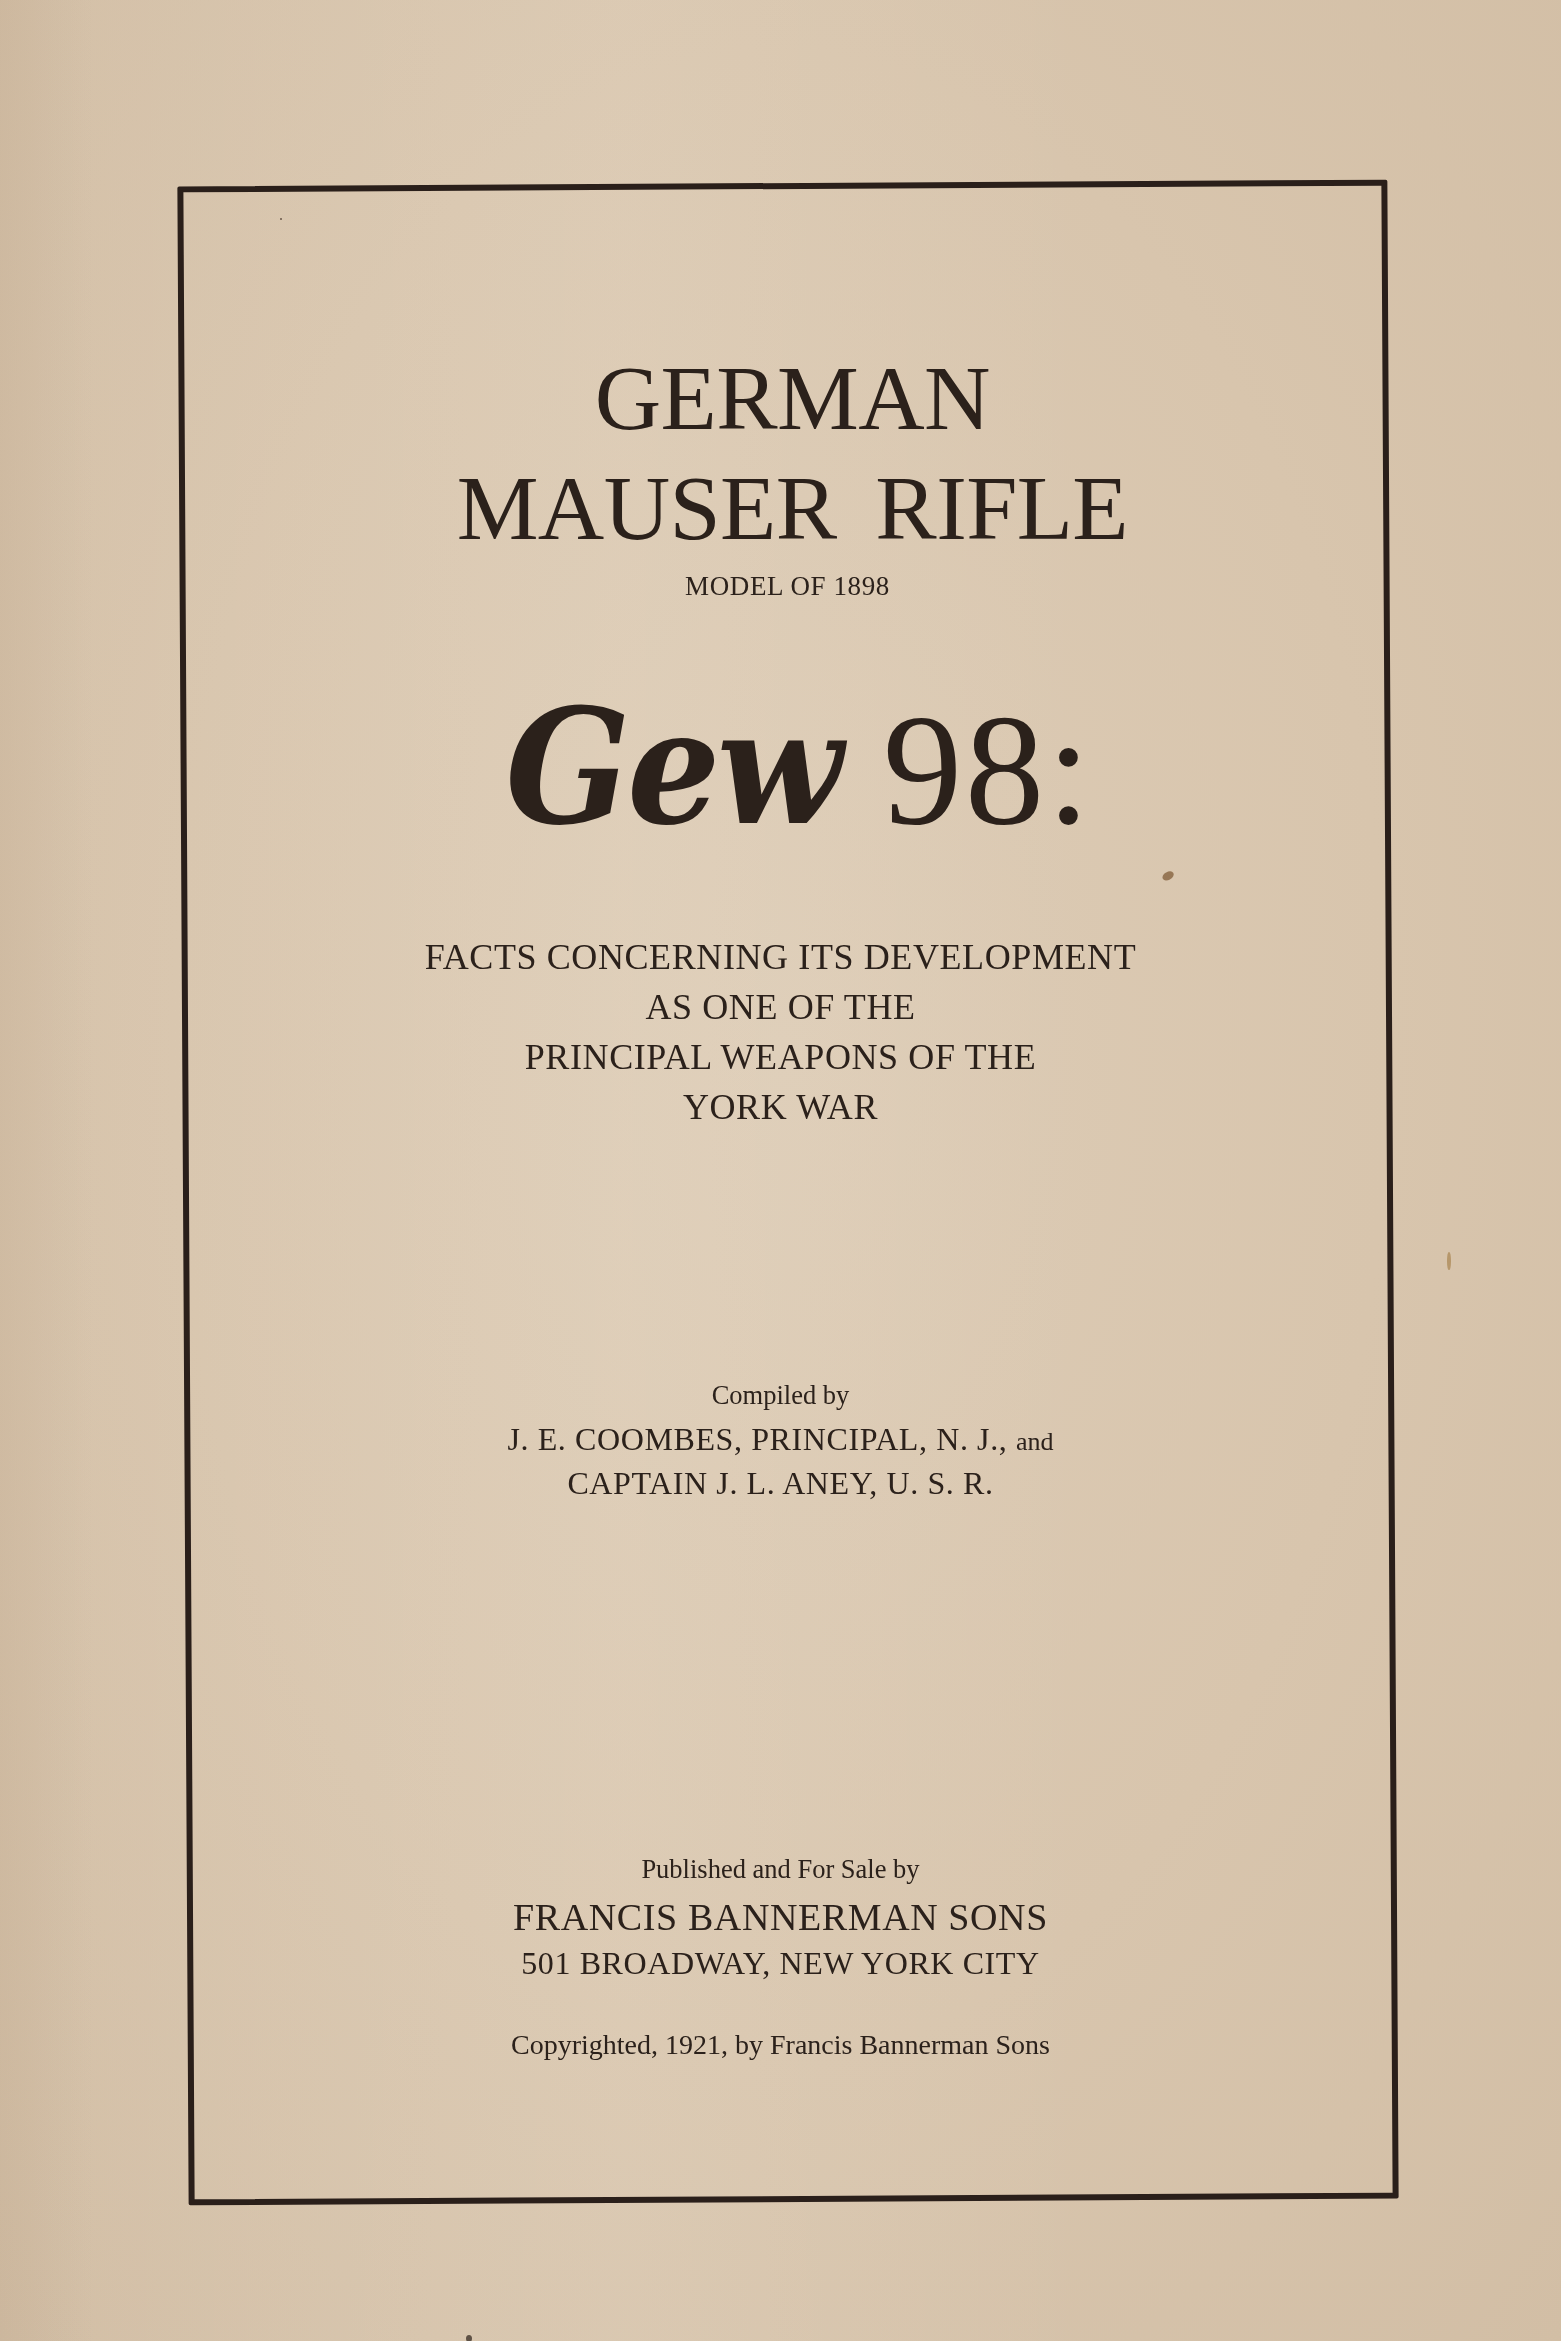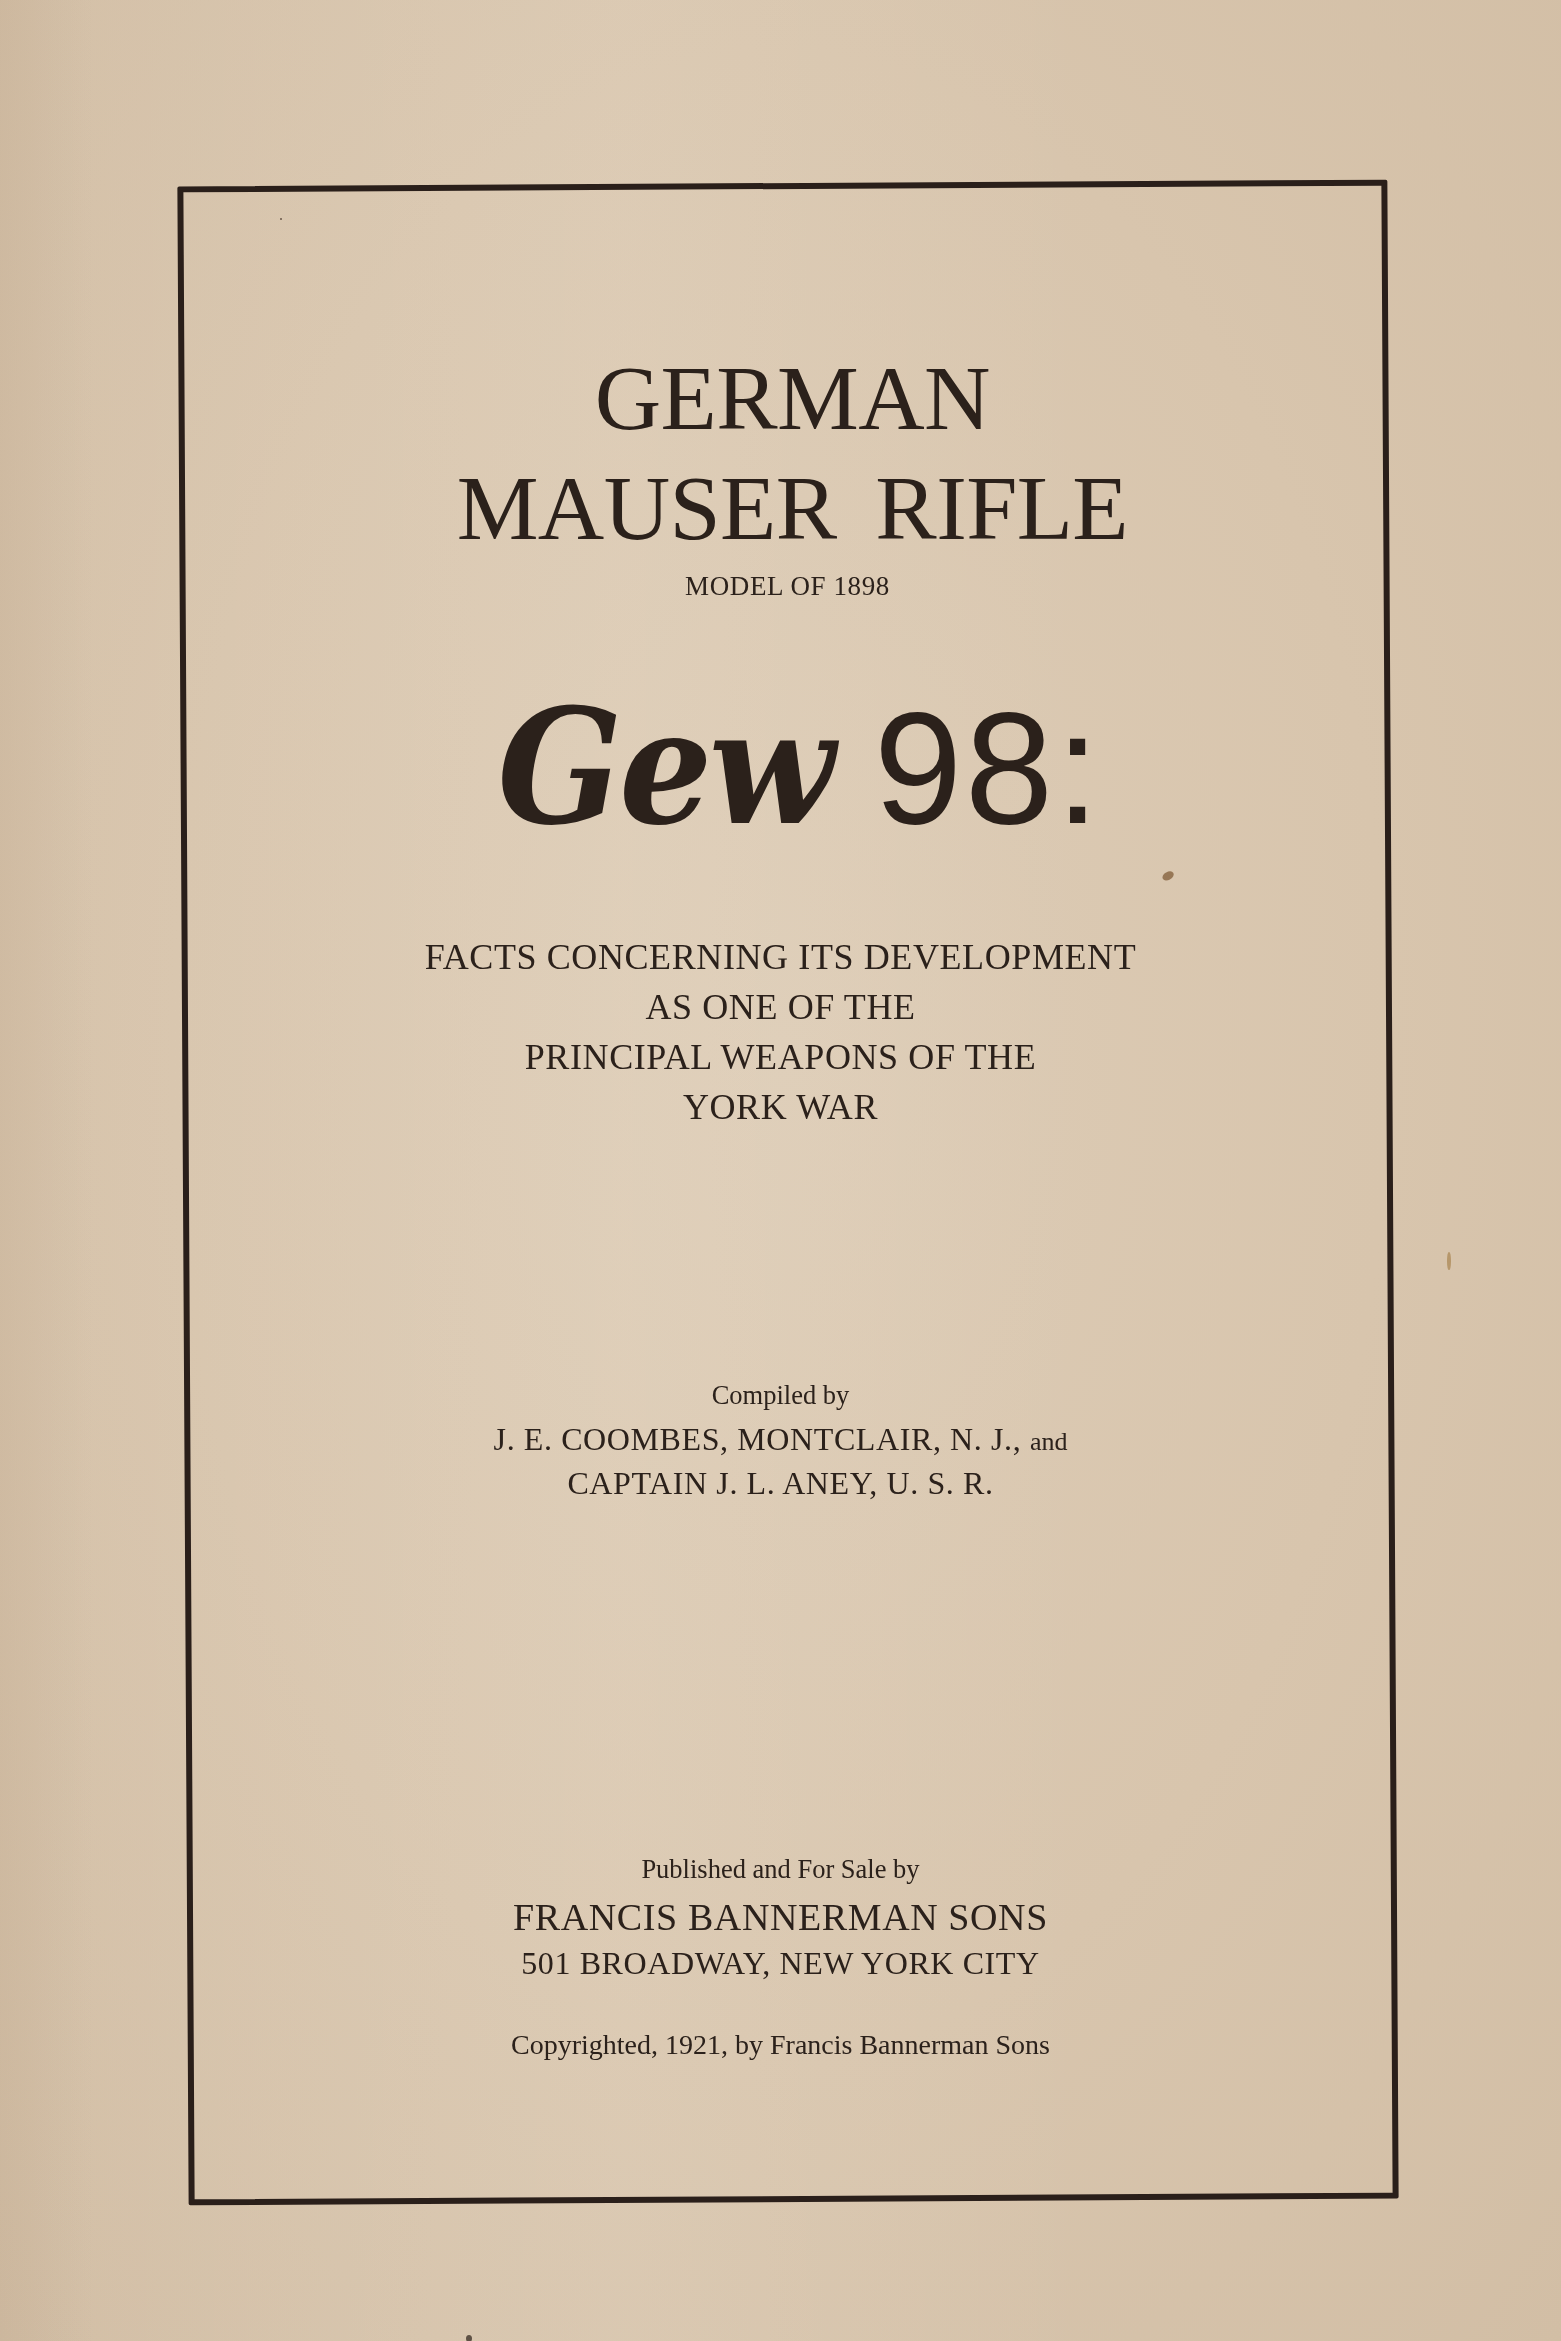--- a/index.html
+++ b/index.html
@@ -66,21 +66,21 @@
     }
     .gothic .bl {
       font-family: "DejaVu Serif", serif;
       font-weight: bold;
       font-style: italic;
       letter-spacing: -3.5px;
       transform: scaleX(0.92);
       display: inline-block;
     }
     .gothic .num {
-      font-family: Liberation Sans, sans-serif;
+      font-family: Liberation Serif, serif;
       font-weight: normal;
       letter-spacing: 2.4px;
       margin-left: 28px;
     }
     .facts {
       font-size: 36px;
       letter-spacing: 0.6px;
     }
     .f1 { top: 939px; }
     .f2 { top: 989px; }
@@ -136,21 +136,21 @@
   <span class="bl">Gew</span><span class="num">98:</span>
 </div>
 
 <div class="line facts f1">FACTS CONCERNING ITS DEVELOPMENT</div>
 <div class="line facts f2">AS ONE OF THE</div>
 <div class="line facts f3">PRINCIPAL WEAPONS OF THE</div>
 <div class="line facts f4">YORK WAR</div>
 
 <div class="line compiled">Compiled by</div>
 <div class="line author a1">
-  <span>J. E. COOMBES, MONTCLAIR, N. J.,</span>
+  <span>J. E. COOMBES, PRINCIPAL, N. J.,</span>
   <span class="small">and</span>
 </div>
 <div class="line author a2">CAPTAIN J. L. ANEY, U. S. R.</div>
 
 <div class="line pub">Published and For Sale by</div>
 <div class="line firm">FRANCIS BANNERMAN SONS</div>
 <div class="line addr">501 BROADWAY, NEW YORK CITY</div>
 <div class="line copy">Copyrighted, 1921, by Francis Bannerman Sons</div>
 
 <div class="speck" style="left:1162px;top:872px;width:11.8px;height:7.6px;background:#7a5530;transform:rotate(-30deg);"></div>

